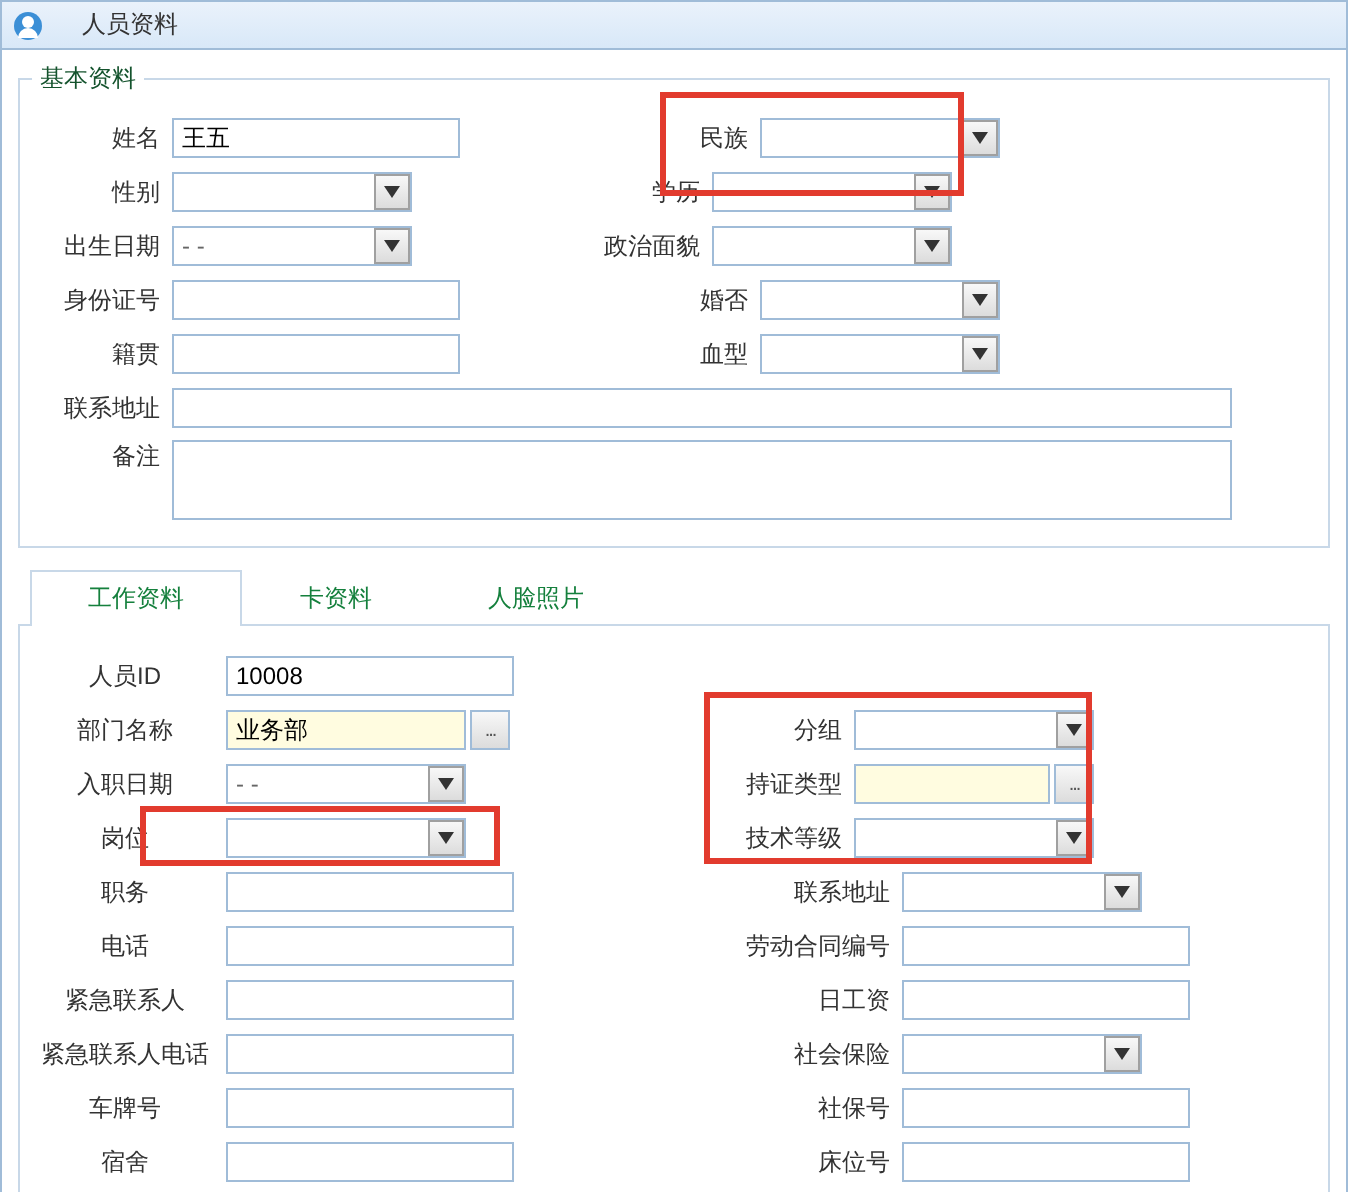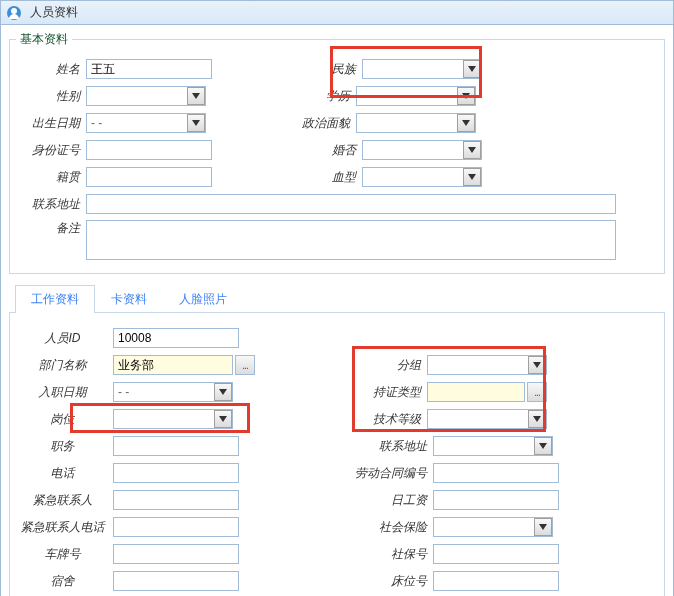--- a/index.html
+++ b/index.html
@@ -13,21 +13,21 @@
   .window {
     width: 674px;
     border: 1px solid #a0bcd8;
   }
   .titlebar {
     background: linear-gradient(#eaf2fb, #d8e8f8);
     border-bottom: 1px solid #a0bcd8;
     padding: 3px 6px;
     display: flex;
     align-items: center;
-    gap: 9px;
+    gap: 20px;
   }
   .titlebar .icon {
     width: 14px; height: 14px;
     border-radius: 50%;
     background: #3b8fd6;
     position: relative;
     display: inline-block;
   }
   .titlebar .icon::before {
     content: "";
@@ -59,34 +59,33 @@
     display: flex;
     align-items: center;
     margin-bottom: 5px;
     height: 22px;
   }
   .label {
     text-align: right;
     padding-right: 6px;
     color: #333;
     white-space: nowrap;
-    font-style: italic;
   }
   .lbl-w1 { width: 70px; }
   .lbl-w2 { width: 60px; }
   .lbl-w3 { width: 95px; text-align: center; }
   .lbl-w4 { width: 80px; }
   input.text, .combo, .datebox {
     height: 20px;
     border: 1px solid #a0bcd8;
     background: #fff;
     font-size: 12px;
     padding: 0 4px;
   }
-  input.text { width: 126px; }
+  input.text { width: 144px; }
   .wide { width: 530px !important; }
   .combo, .datebox {
     width: 120px;
     display: inline-flex;
     align-items: center;
     justify-content: space-between;
     padding: 0;
     position: relative;
     background: #fff;
   }
@@ -130,25 +129,25 @@
   }
   .gapcol { width: 90px; }
   
   .tabs {
     border-bottom: 1px solid #c8d8e8;
     display: flex;
     gap: 0;
     padding-left: 6px;
   }
   .tab {
-    padding: 5px 15px;
+    padding: 5px 28px;
     border: 1px solid transparent;
     border-bottom: none;
     cursor: pointer;
-    color: #3b82f6;
+    color: #15803d;
     position: relative;
     top: 1px;
     background: transparent;
     font-family: Liberation Serif, serif;
   }
   .tab.active {
     border-color: #c8d8e8;
     background: #fff;
   }
   .tabbody {

